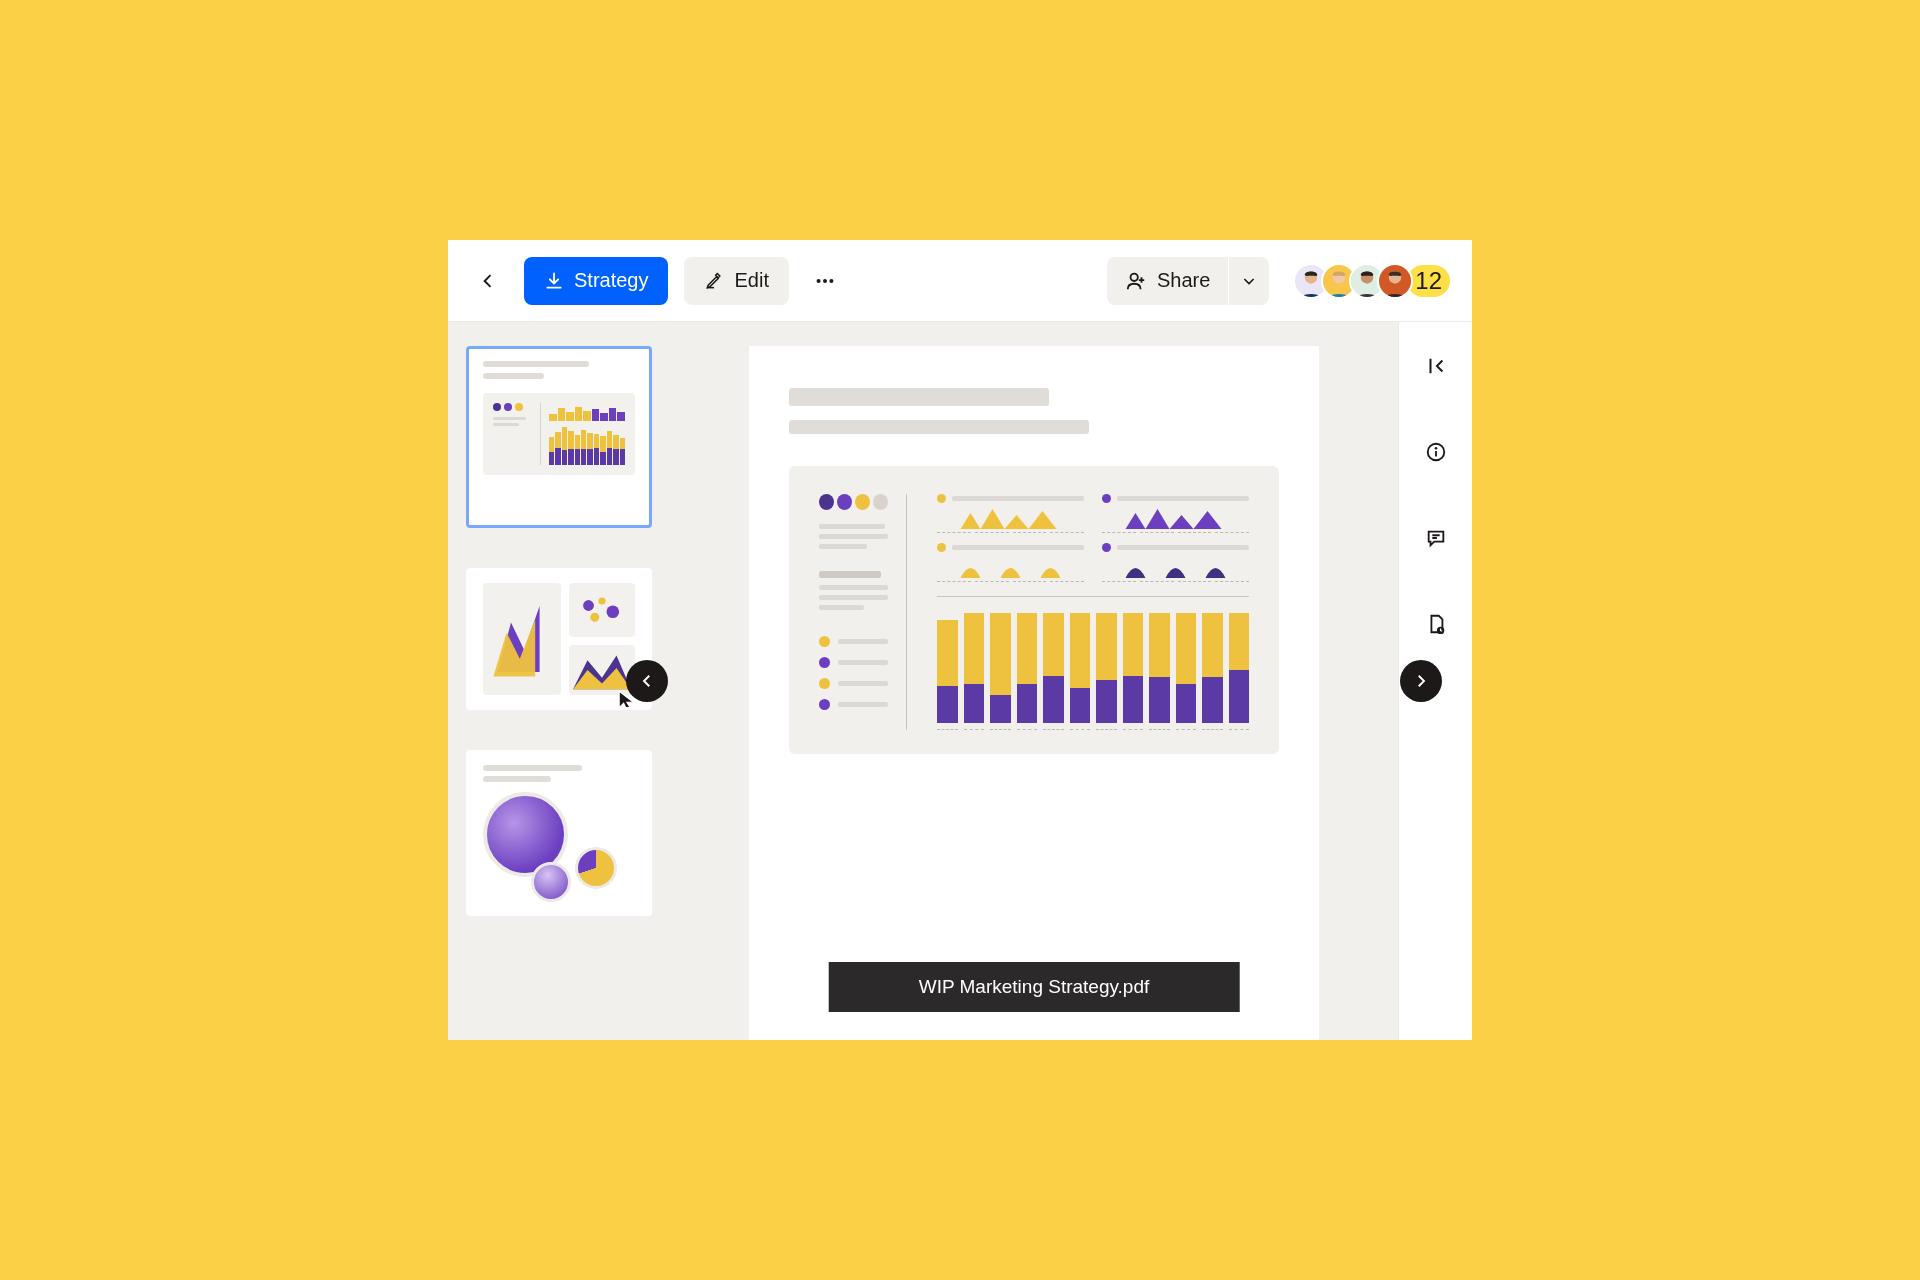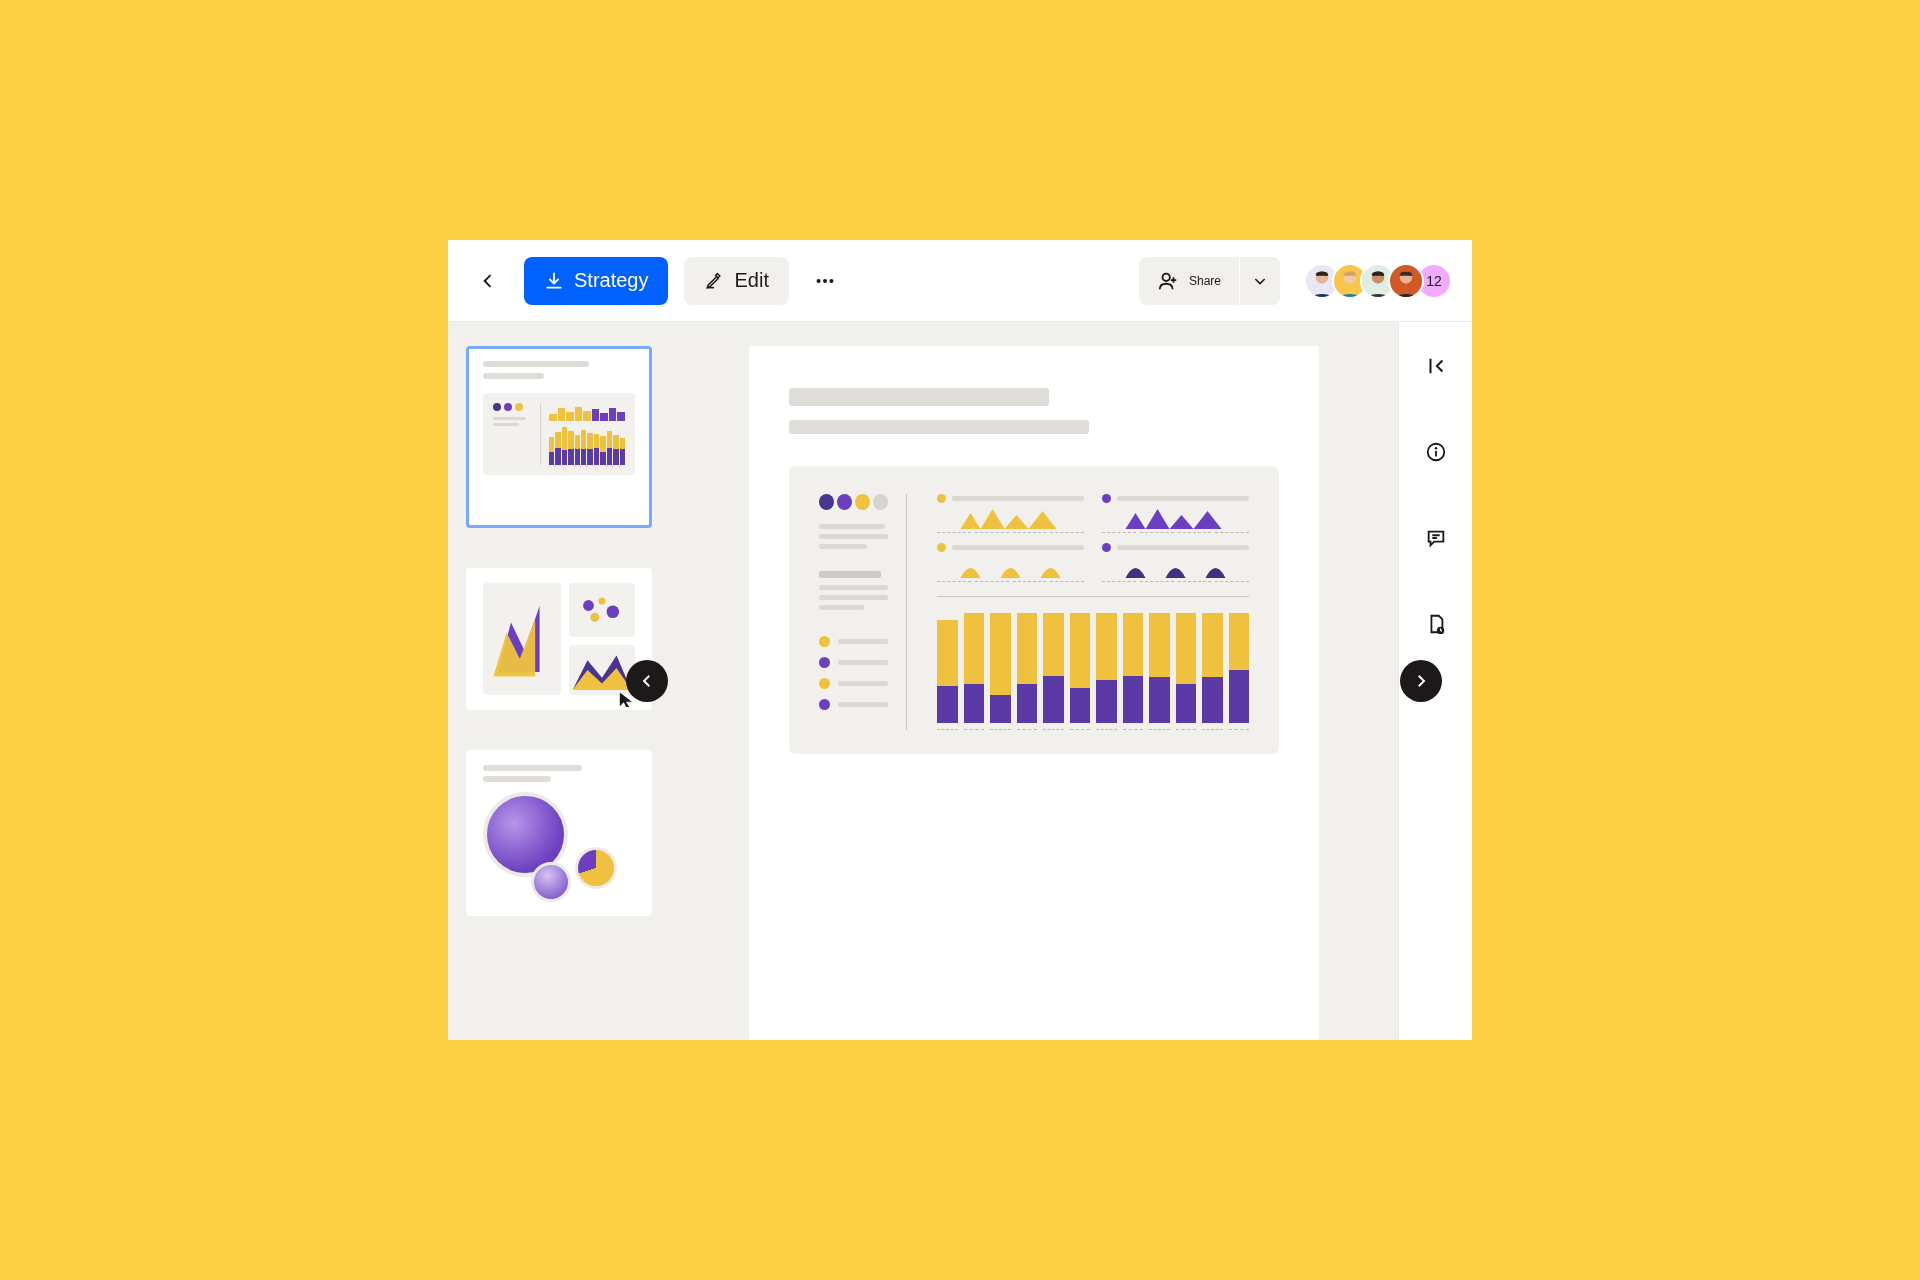--- a/index.html
+++ b/index.html
@@ -7,29 +7,29 @@
   .stage { width:1920px; height:1280px; background:#fbd045; display:flex; align-items:center; justify-content:center; }
   .window { width:1024px; height:800px; background:#fff; overflow:hidden; position:relative; }
   
   .toolbar { height:82px; border-bottom:1px solid #eceae6; display:flex; align-items:center; padding:0 20px; gap:16px; }
   .icon-btn { width:40px; height:40px; display:flex; align-items:center; justify-content:center; border-radius:6px; cursor:pointer; }
   .btn { height:48px; border-radius:8px; display:flex; align-items:center; gap:10px; padding:0 20px; font-size:20px; font-weight:500; cursor:pointer; }
   .btn-primary { background:#0061fe; color:#fff; }
   .btn-secondary { background:#f2f0ed; color:#1e1919; }
   .toolbar .spacer { flex:1; }
   .share-wrap { display:flex; align-items:center; background:#f2f0ed; border-radius:8px; overflow:hidden; }
-  .share-wrap .share-btn { height:48px; display:flex; align-items:center; gap:10px; padding:0 18px; font-size:12px; color:#1e1919; cursor:pointer; }
+  .share-wrap .share-btn { height:48px; display:flex; align-items:center; gap:10px; padding:0 18px; font-size:20px; color:#1e1919; cursor:pointer; }
   .share-wrap .divider { width:1px; height:48px; background:#fff; }
   .share-wrap .caret { width:40px; height:48px; display:flex; align-items:center; justify-content:center; cursor:pointer; }
   
   .avatars { display:flex; align-items:center; margin-left:8px; }
   .avatar { width:36px; height:36px; border-radius:50%; border:2px solid #fff; margin-left:-8px; position:relative; overflow:hidden; }
   .avatar:first-child { margin-left:0; }
   .avatar svg { width:100%; height:100%; display:block; }
-  .count-pill { min-width:36px; height:36px; padding:0 8px; border-radius:18px; background:#f0abfc; color:#1e1919; font-size:14px; display:flex; align-items:center; justify-content:center; margin-left:-8px; border:2px solid #fff; }
+  .count-pill { min-width:36px; height:36px; padding:0 8px; border-radius:18px; background:#fde047; color:#1e1919; font-size:24px; display:flex; align-items:center; justify-content:center; margin-left:-8px; border:2px solid #fff; }
   
   .body { position:absolute; top:82px; bottom:0; left:0; right:0; display:flex; }
   .thumbs-col { width:222px; background:#f2f0ed; padding:24px 18px; display:flex; flex-direction:column; gap:40px; overflow:hidden; }
   .viewer-col { flex:1; background:#f2f0ed; position:relative; display:flex; justify-content:center; padding-top:24px; }
   .rail { width:74px; background:#fff; border-left:1px solid #eceae6; display:flex; flex-direction:column; align-items:center; gap:46px; padding-top:24px; }
   
   .thumb { background:#fff; border-radius:4px; border:3px solid transparent; overflow:hidden; }
   .thumb.selected { border-color:#78a9ff; }
   .thumb-inner { padding:12px 14px; }
   .ph-line { background:#e0ddd8; border-radius:3px; height:6px; }
@@ -367,20 +367,23 @@
                   <div style="flex: 1 1 0%; border-top: 1.5px dashed rgb(189, 184, 176);"></div>
                   <div style="flex: 1 1 0%; border-top: 1.5px dashed rgb(189, 184, 176);"></div>
                   <div style="flex: 1 1 0%; border-top: 1.5px dashed rgb(189, 184, 176);"></div>
                   <div style="flex: 1 1 0%; border-top: 1.5px dashed rgb(189, 184, 176);"></div>
                   <div style="flex: 1 1 0%; border-top: 1.5px dashed rgb(189, 184, 176);"></div>
                   <div style="flex: 1 1 0%; border-top: 1.5px dashed rgb(189, 184, 176);"></div>
                 </div>
             </div>
           </div>
 
+          <div class="filename">
+            <span>WIP Marketing Strategy.pdf</span>
+          </div>
         </div>
         <div class="nav next">
           <svg width="18" height="18" viewBox="0 0 24 24">
               <path d="M9 5l7 7-7 7" fill="none" stroke="#fff" stroke-width="2.5"></path>
             </svg>
         </div>
       </div>
 
       <div class="rail">
         <div class="icon-btn">

